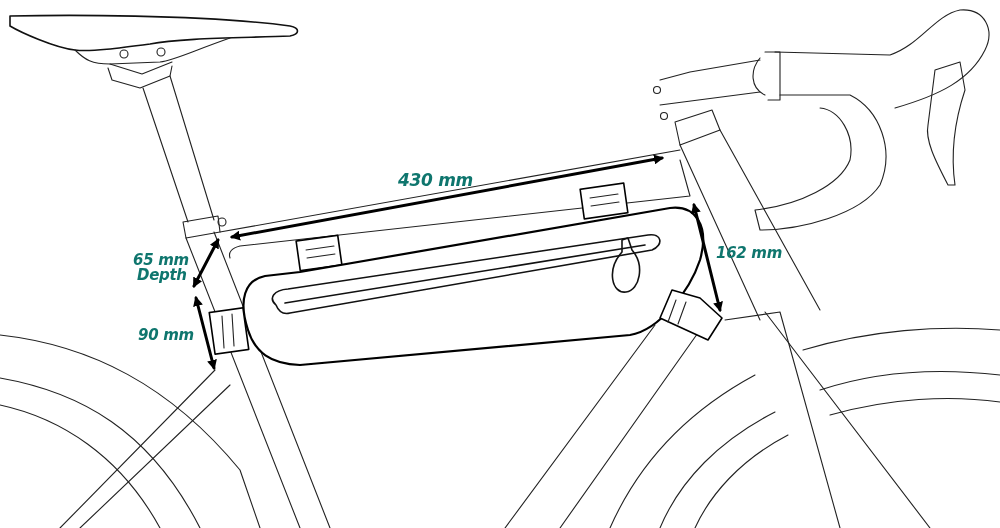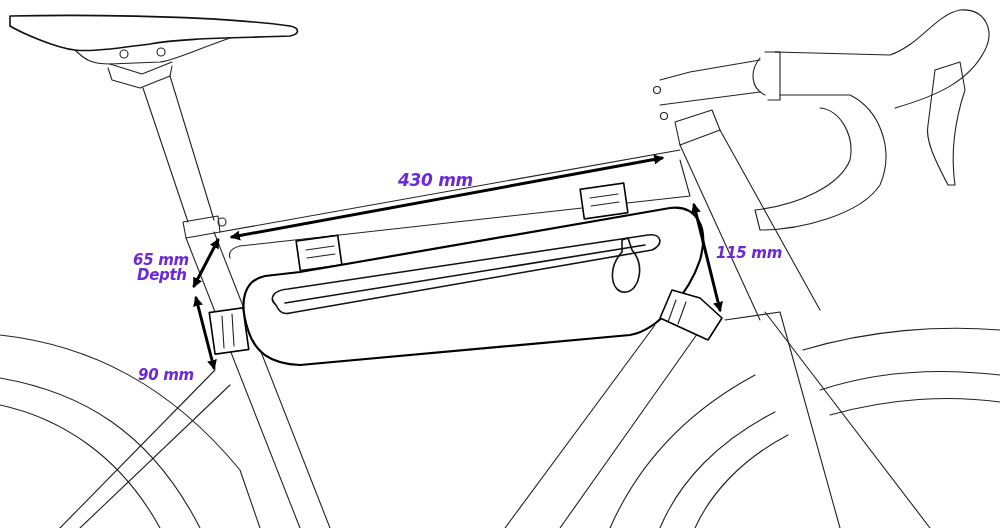--- a/index.html
+++ b/index.html
@@ -9,21 +9,21 @@
     .thin { fill: none; stroke: #222; stroke-width: 1.1; stroke-linejoin: round; stroke-linecap: round; }
     .med { fill: none; stroke: #111; stroke-width: 1.6; stroke-linejoin: round; stroke-linecap: round; }
     .bag { fill: #fff; stroke: #000; stroke-width: 2.2; stroke-linejoin: round; }
     .strap { fill: #fff; stroke: #000; stroke-width: 1.6; stroke-linejoin: round; }
     .dim { stroke: #000; stroke-width: 3; fill: none; stroke-linecap: round; }
     .label {
       position: absolute;
       font-family: "DejaVu Sans", sans-serif;
       font-weight: bold;
       font-style: italic;
-      color: #6d28d9;
+      color: #0f766e;
       font-size: 15px;
       line-height: 17px;
       white-space: nowrap;
       letter-spacing: -0.3px;
     }
   </style>
 </head>
 <body>
 
 <div class="canvas">
@@ -140,15 +140,15 @@
     <line class="dim" x1="232" y1="237" x2="662" y2="158" marker-start="url(#ah)" marker-end="url(#ah)"></line>
     <line class="dim" x1="218" y1="240" x2="194" y2="286" marker-start="url(#ah)" marker-end="url(#ah)"></line>
     <line class="dim" x1="196" y1="298" x2="214" y2="368" marker-start="url(#ah)" marker-end="url(#ah)"></line>
     <line class="dim" x1="694" y1="205" x2="720" y2="310" marker-start="url(#ah)" marker-end="url(#ah)"></line>
   </g>
 </svg>
 
 <div class="label" style="left:398px;top:172px;font-size:17px;">430 mm</div>
 <div class="label" style="left:133px;top:252px;">65 mm</div>
 <div class="label" style="left:137px;top:267px;">Depth</div>
-<div class="label" style="left:138px;top:327px;margin-top:40px;">90 mm</div>
-<div class="label" style="left:716px;top:245px;">115 mm</div>
+<div class="label" style="left:138px;top:327px;">90 mm</div>
+<div class="label" style="left:716px;top:245px;">162 mm</div>
 </div>
 
 </body></html>

